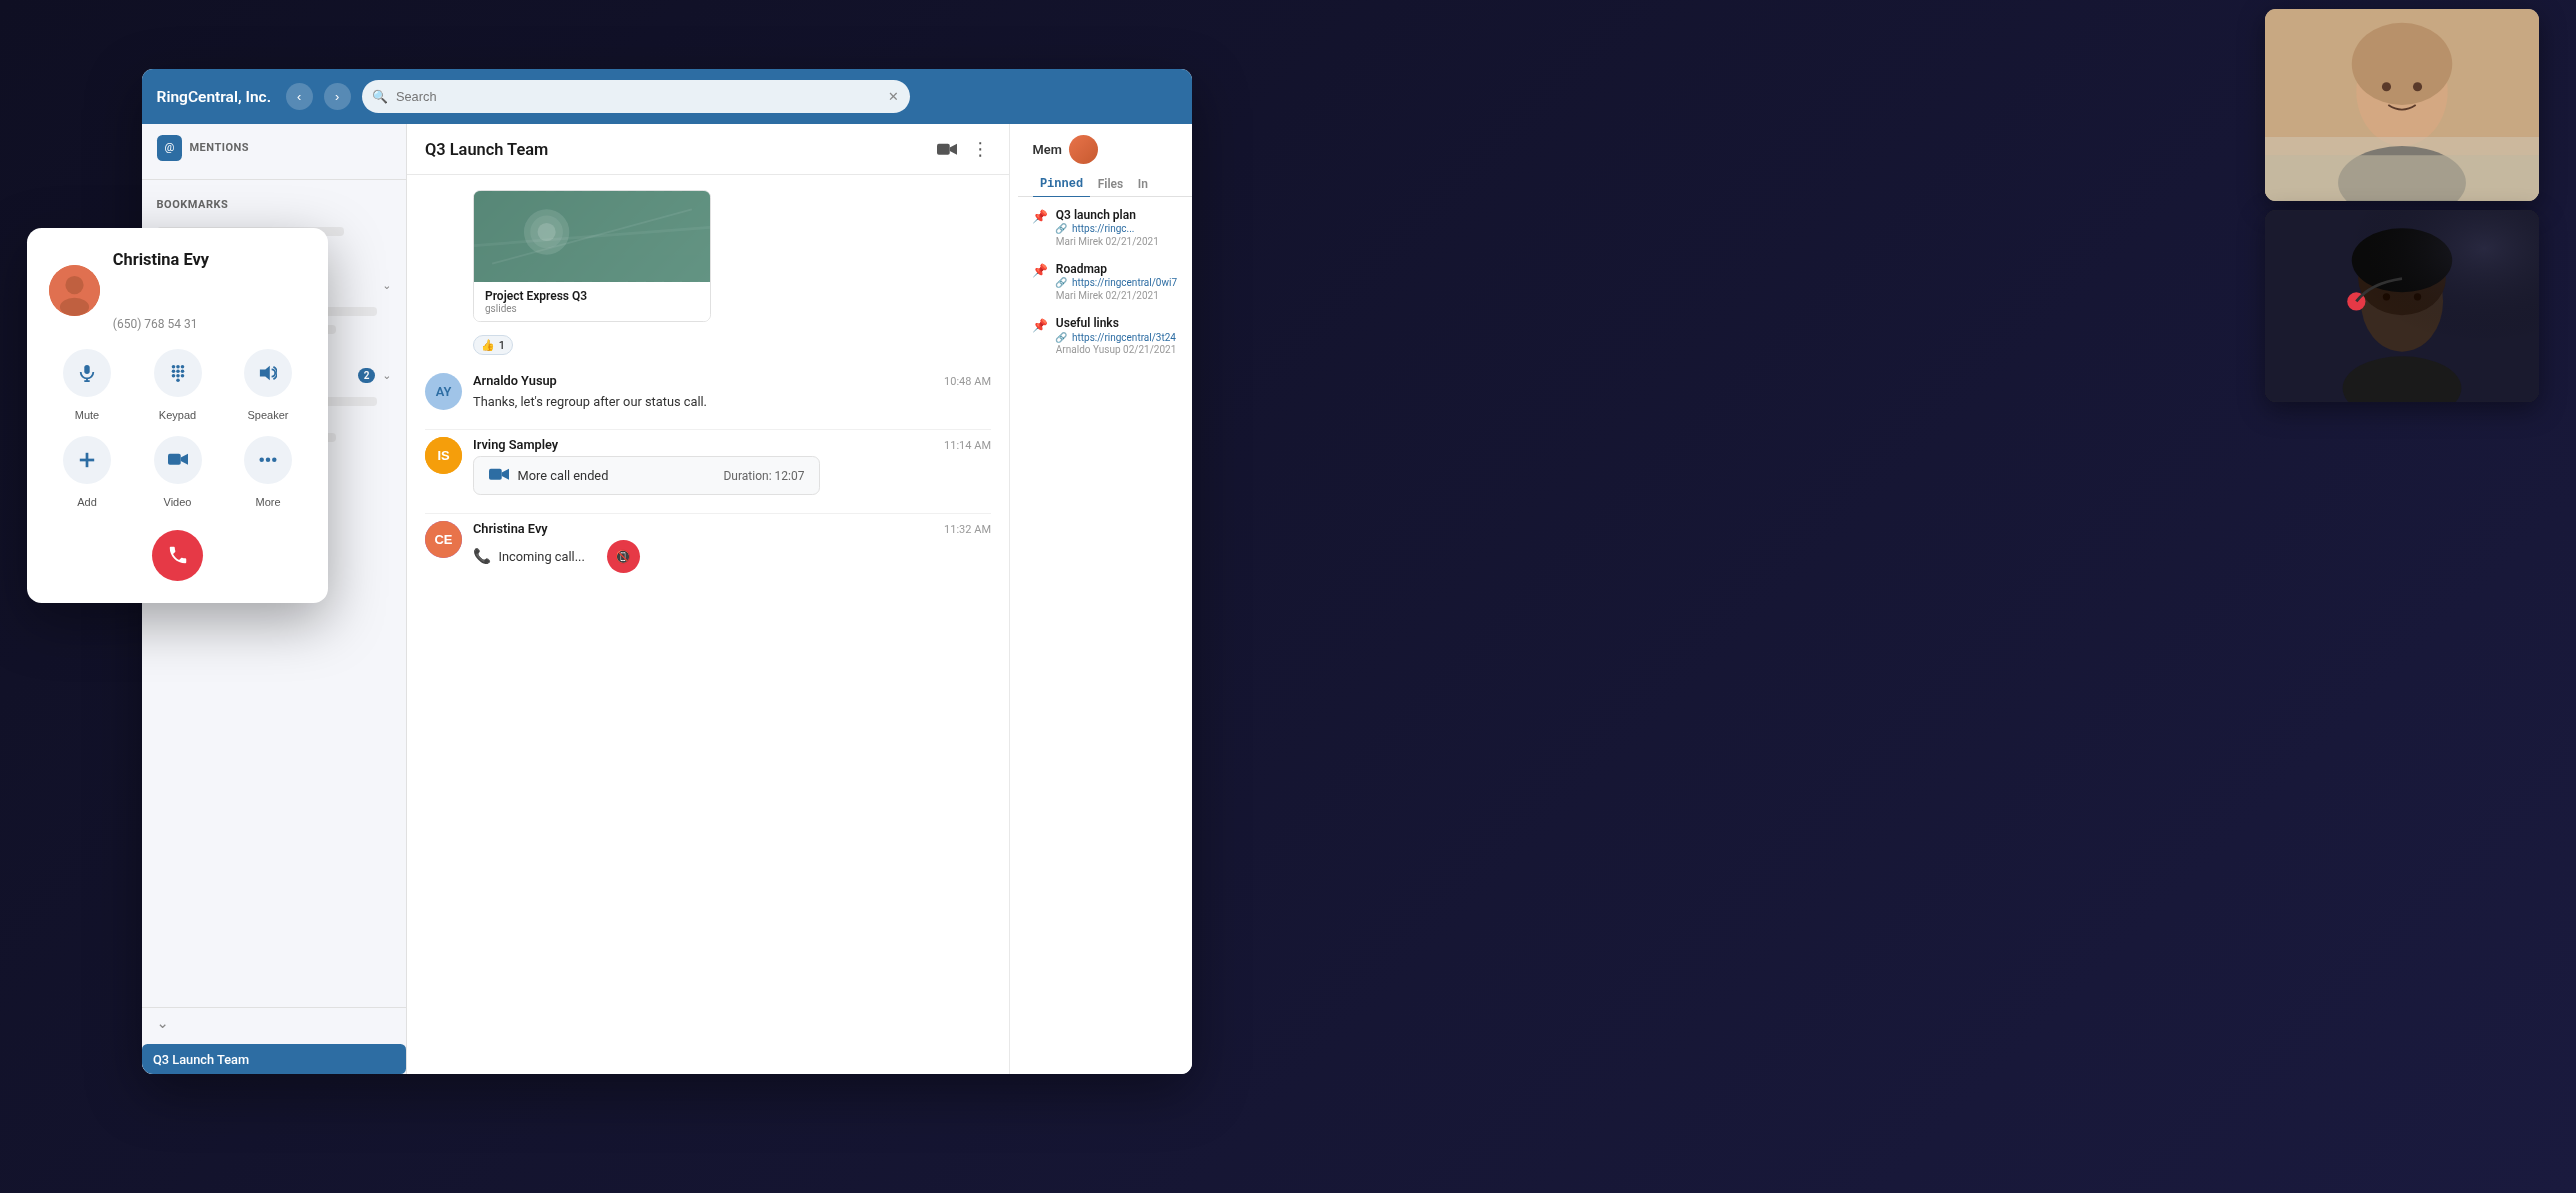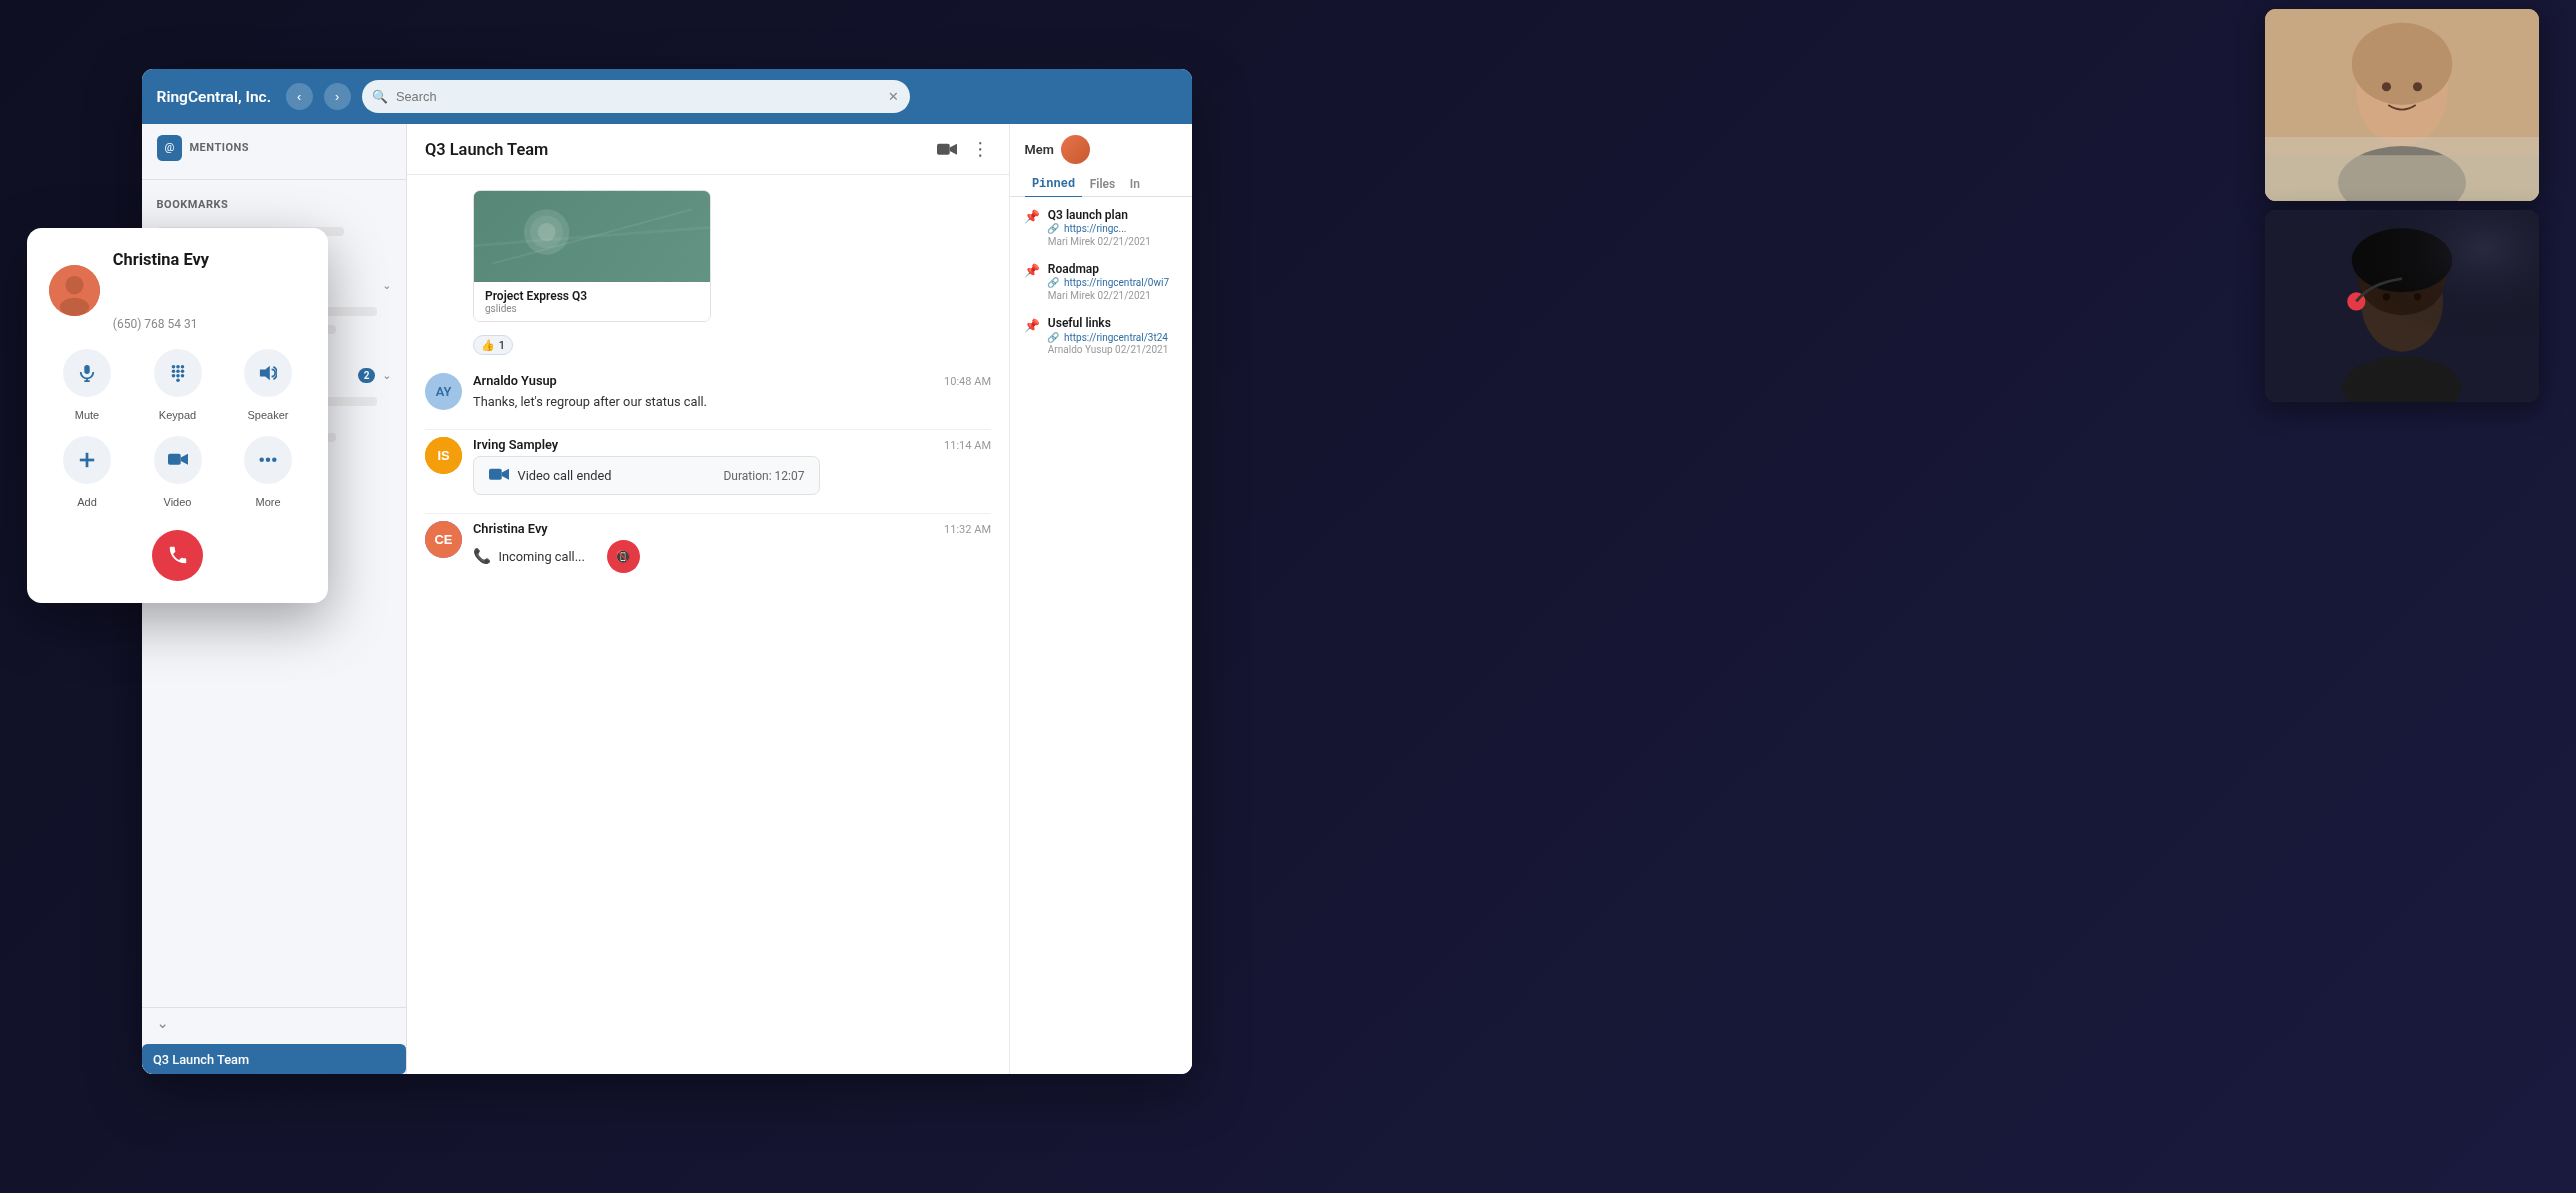--- a/index.html
+++ b/index.html
@@ -415,20 +415,21 @@
     }
 
     
     .right-panel {
       width: 183px;
       background: #fff;
       border-left: 0.9px solid #e8e8e8;
       display: flex;
       flex-direction: column;
       overflow: hidden;
+      padding-left: 8px;
     }
 
     .right-panel-header {
       padding: 11px 14.6px 0;
       font-size: 12.8px;
       font-weight: 600;
       color: #333;
     }
 
     .right-panel-tabs {
@@ -773,21 +774,21 @@
               <span class="message-sender">Irving Sampley</span>
               <span class="message-time">11:14 AM</span>
             </div>
             <div class="call-ended-card">
               <span class="call-icon">
                 <svg width="20" height="14.6" viewBox="0 0 22 16" fill="#2d6da3">
                   <rect x="0" y="2" width="14" height="12" rx="2" fill="#2d6da3"></rect>
                   <path d="M14 6l8-4v12l-8-4V6z" fill="#2d6da3"></path>
                 </svg>
               </span>
-              <span class="call-text">Video call ended</span>
+              <span class="call-text">More call ended</span>
               <span class="call-duration">Duration: 12:07</span>
             </div>
           </div>
         </div>
 
         <div style="height:0.9px;background:#f0f0f0;margin:7.3px 0;"></div>
 
         <div class="message-group">
           <div class="avatar avatar-ce">
             <svg width="37" height="37" viewBox="0 0 40 40" style="font-size:14px">

